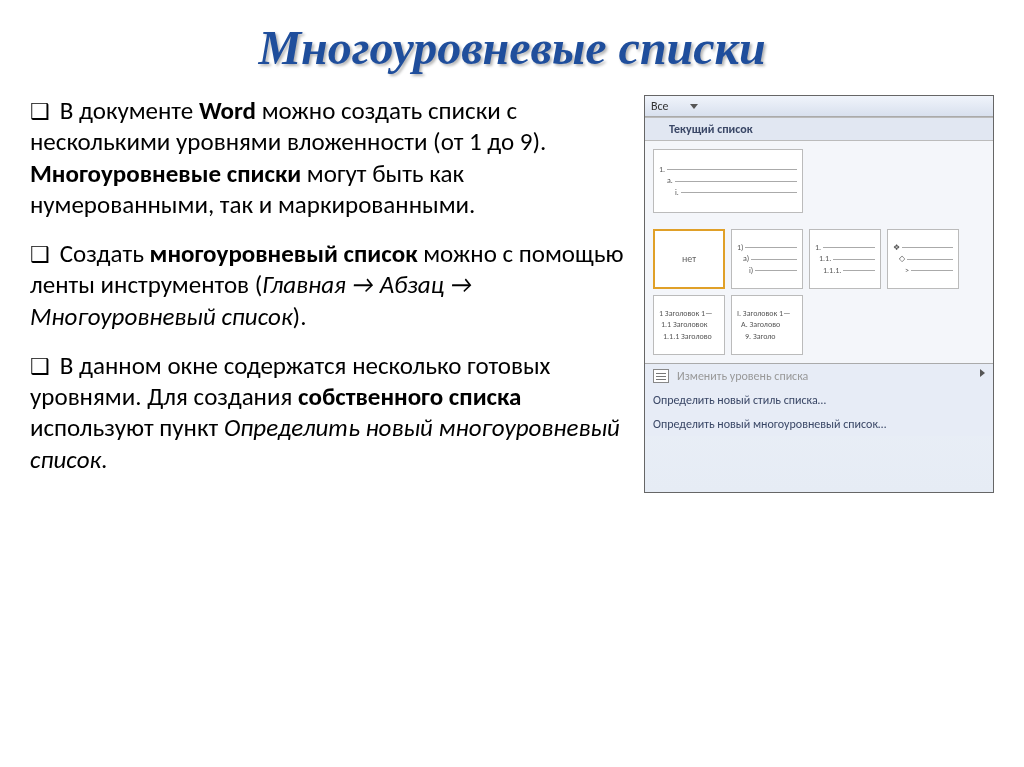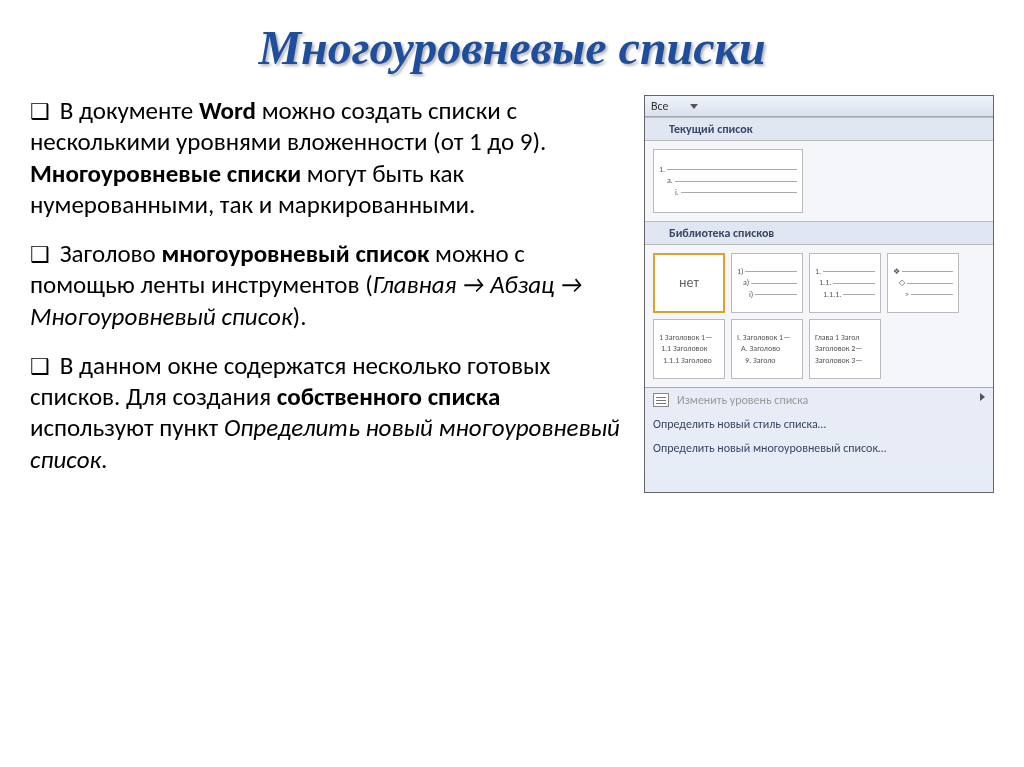--- a/index.html
+++ b/index.html
@@ -115,21 +115,21 @@
     gap: 2px;
     white-space: nowrap;
   }
   .opt .dash {
     flex:1;
     border-top: 1px solid #aaa;
     height:0;
   }
   .opt .none-txt {
     text-align: center;
-    font-size: 14px;
+    font-size: 10px;
     color: #666;
     margin: auto;
   }
   .footer-area {
     background: #e7ecf6;
     border-top: 1px solid #aaa;
   }
   .footer-row {
     display: flex;
     align-items: flex-start;
@@ -168,25 +168,25 @@
 
 <div class="content-wrap">
 
   <div class="left-col">
 
     <p class="para">
       <span class="bullet-mark"></span><span>В документе </span><span class="bold">Word</span><span> можно создать списки с несколькими уровнями вложенности (от 1 до 9). </span><span class="bold">Многоуровневые списки</span><span> могут быть как нумерованными, так и маркированными.</span>
     </p>
 
     <p class="para">
-      <span class="bullet-mark"></span><span>Заголово </span><span class="bold">многоуровневый список</span><span> можно с помощью  ленты инструментов (</span><span class="italic">Главная → Абзац → Многоуровневый список</span><span>).</span>
+      <span class="bullet-mark"></span><span>Создать </span><span class="bold">многоуровневый список</span><span> можно с помощью  ленты инструментов (</span><span class="italic">Главная → Абзац → Многоуровневый список</span><span>).</span>
     </p>
 
     <p class="para">
-      <span class="bullet-mark"></span><span>В данном окне содержатся несколько готовых списков.  Для создания </span><span class="bold">собственного списка</span><span> используют пункт </span><span class="italic">Определить новый многоуровневый список</span><span>.</span>
+      <span class="bullet-mark"></span><span>В данном окне содержатся несколько готовых уровнями.  Для создания </span><span class="bold">собственного списка</span><span> используют пункт </span><span class="italic">Определить новый многоуровневый список</span><span>.</span>
     </p>
 
   </div>
 
   <div class="sub-window">
     <div class="sub-top">
       <span class="dd">
         <span>Все</span>
         <span class="arrow-down"></span>
       </span>
@@ -203,21 +203,20 @@
             <span>a.</span>
             <span class="dash"></span>
           </div>
         <div class="ln" style="padding-left:16px">
             <span>i.</span>
             <span class="dash"></span>
           </div>
       </div>
     </div>
 
-    <div class="section-lbl">Библиотека списков</div>
     <div class="options-grid">
 
       <div class="opt sel">
         <div class="none-txt">нет</div>
       </div>
 
       <div class="opt">
         <div class="ln">
             <span>1)</span>
             <span class="dash"></span>
@@ -280,31 +279,20 @@
             <span>I. Заголовок 1—</span>
           </div>
         <div class="ln" style="padding-left:4px">
             <span>A. Заголово</span>
           </div>
         <div class="ln" style="padding-left:8px">
             <span>9. Заголо</span>
           </div>
       </div>
 
-      <div class="opt">
-        <div class="ln">
-            <span>Глава 1 Загол</span>
-          </div>
-        <div class="ln">
-            <span>Заголовок 2—</span>
-          </div>
-        <div class="ln">
-            <span>Заголовок 3—</span>
-          </div>
-      </div>
 
     </div>
 
     <div class="footer-area">
       <div class="footer-row grey">
         <span class="mini-ico"></span>
         <span>Изменить уровень списка</span>
         <span class="arrow-right"></span>
       </div>
       <div class="footer-row">

